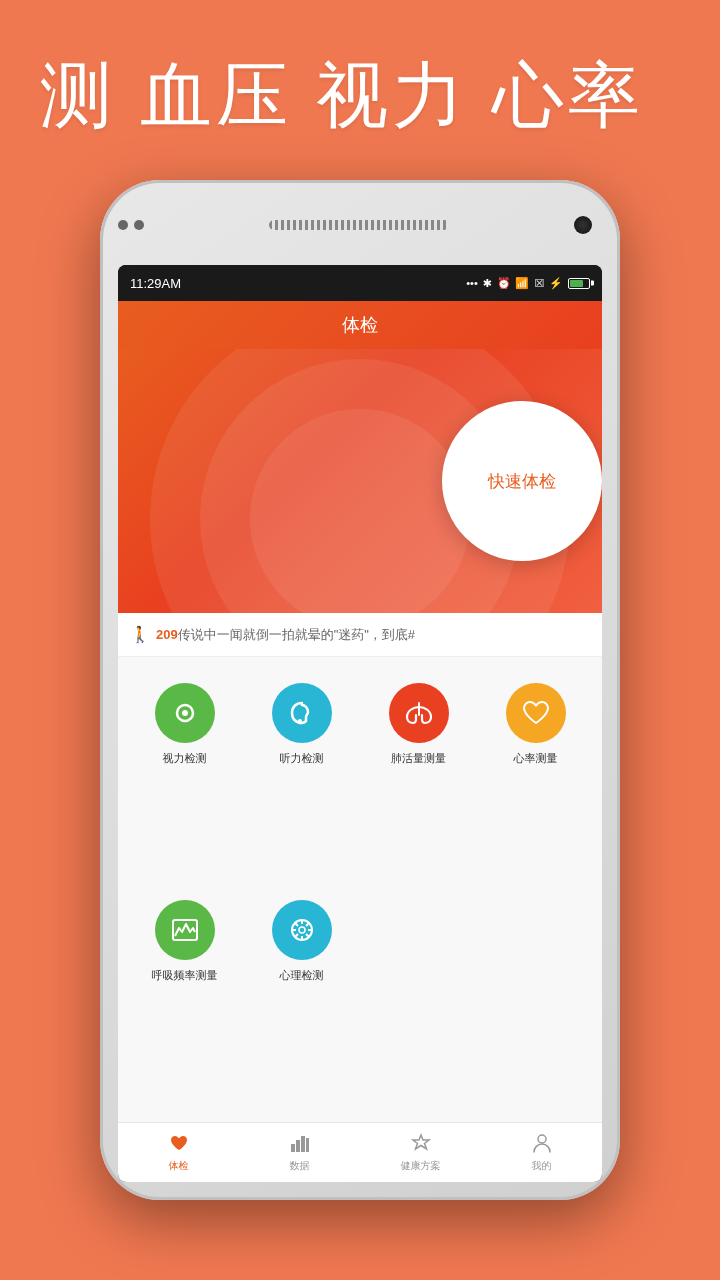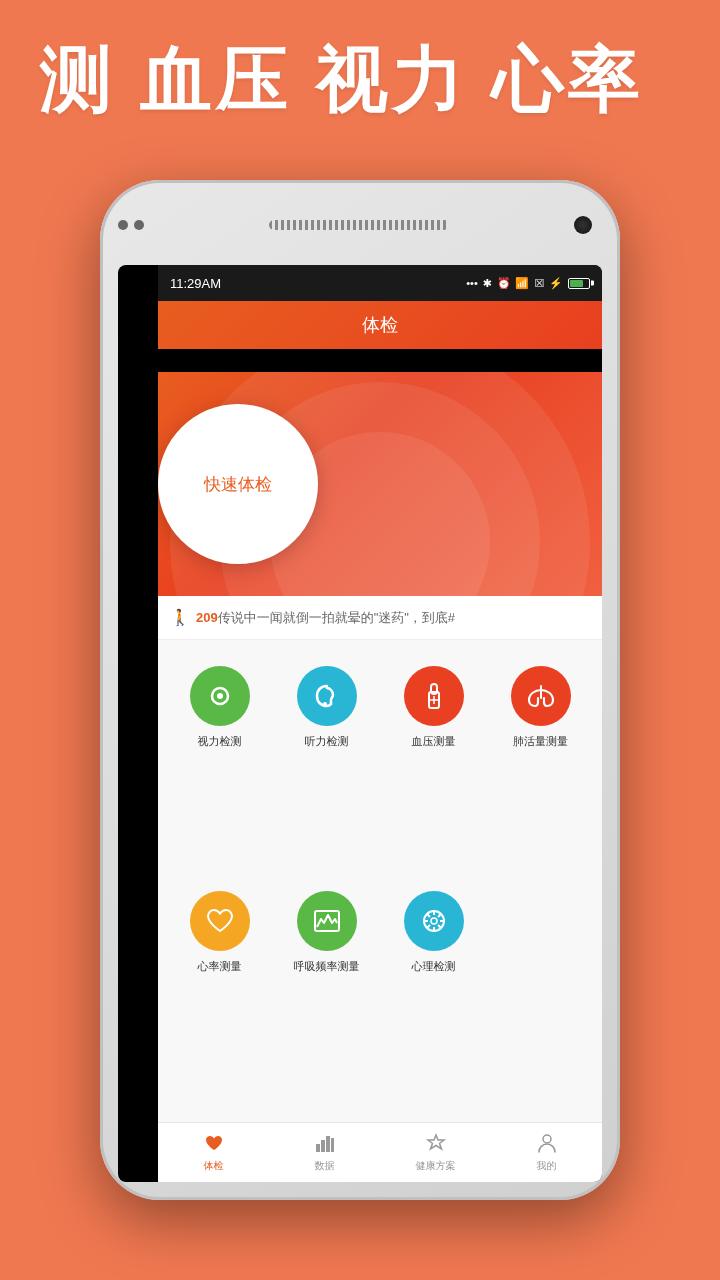--- a/index.html
+++ b/index.html
@@ -8,26 +8,26 @@
       height: 1280px;
       background-color: #F07850;
       font-family: 'PingFang SC', 'Microsoft YaHei', sans-serif;
       overflow: hidden;
       position: relative;
     }
 
     
     .hero-title {
       position: absolute;
-      top: 32px;
+      top: 48px;
       left: 40px;
       right: 40px;
       color: white;
       font-size: 72px;
-      font-weight: 700;
+      font-weight: 400;
       letter-spacing: 4px;
       text-shadow: 0 2px 4px rgba(0,0,0,0.1);
     }
 
     
     .phone-wrapper {
       position: absolute;
       top: 180px;
       left: 50%;
       transform: translateX(-50%);
@@ -50,21 +50,20 @@
     
     .phone-screen {
       position: absolute;
       top: 85px;
       left: 18px;
       right: 18px;
       bottom: 18px;
       background: #000;
       border-radius: 8px;
       overflow: hidden;
-      padding-left: 40px;
     }
 
     
     .phone-top {
       position: absolute;
       top: 15px;
       left: 18px;
       right: 18px;
       height: 60px;
       display: flex;
@@ -161,27 +160,26 @@
       display: flex;
       align-items: center;
       justify-content: center;
       color: white;
       font-size: 18px;
     }
 
     
     .app-main {
       background: linear-gradient(135deg, #e85d20 0%, #e84020 40%, #f06040 100%);
-      height: 224px;
-      display: flex;
-      align-items: center;
-      justify-content: flex-start;
+      height: 264px;
+      display: flex;
+      align-items: center;
+      justify-content: flex-end;
       position: relative;
       overflow: hidden;
-      margin-top: 23px;
     }
 
     
     .circle-ring {
       position: absolute;
       border-radius: 50%;
       background: rgba(255,255,255,0.08);
     }
 
     .ring-1 {
@@ -399,31 +397,20 @@
             <div class="feature-circle fc-blue">
               <svg width="32" height="32" viewBox="0 0 32 32" fill="none">
                 <path d="M16 6 C10 6 6 10 6 16 C6 22 10 26 16 26 C18 26 19 25 20 24 L20 20 C20 18 22 17 22 15 C22 11 19 8 16 8" stroke="white" stroke-width="2.5" fill="none" stroke-linecap="round"></path>
                 <circle cx="14" cy="24" r="2" fill="white"></circle>
               </svg>
             </div>
             <span class="feature-label">听力检测</span>
           </div>
           <div class="feature-item">
             <div class="feature-circle fc-red">
-              <svg width="32" height="32" viewBox="0 0 32 32" fill="none">
-                <rect x="13" y="4" width="6" height="10" rx="3" stroke="white" stroke-width="2" fill="none"></rect>
-                <rect x="11" y="12" width="10" height="16" rx="2" stroke="white" stroke-width="2" fill="none"></rect>
-                <line x1="16" y1="16" x2="16" y2="24" stroke="white" stroke-width="1.5"></line>
-                <line x1="12" y1="20" x2="20" y2="20" stroke="white" stroke-width="1.5"></line>
-              </svg>
-            </div>
-            <span class="feature-label">血压测量</span>
-          </div>
-          <div class="feature-item">
-            <div class="feature-circle fc-red">
               <svg width="36" height="32" viewBox="0 0 36 32" fill="none">
                 <path d="M18 6 L18 18" stroke="white" stroke-width="2" stroke-linecap="round"></path>
                 <path d="M18 10 C12 10 6 14 6 20 C6 24 9 26 12 26 C14 26 15 24 15 22 L15 18" stroke="white" stroke-width="2.2" fill="none" stroke-linecap="round"></path>
                 <path d="M18 10 C24 10 30 14 30 20 C30 24 27 26 24 26 C22 26 21 24 21 22 L21 18" stroke="white" stroke-width="2.2" fill="none" stroke-linecap="round"></path>
               </svg>
             </div>
             <span class="feature-label">肺活量测量</span>
           </div>
 
           <div class="feature-item">

